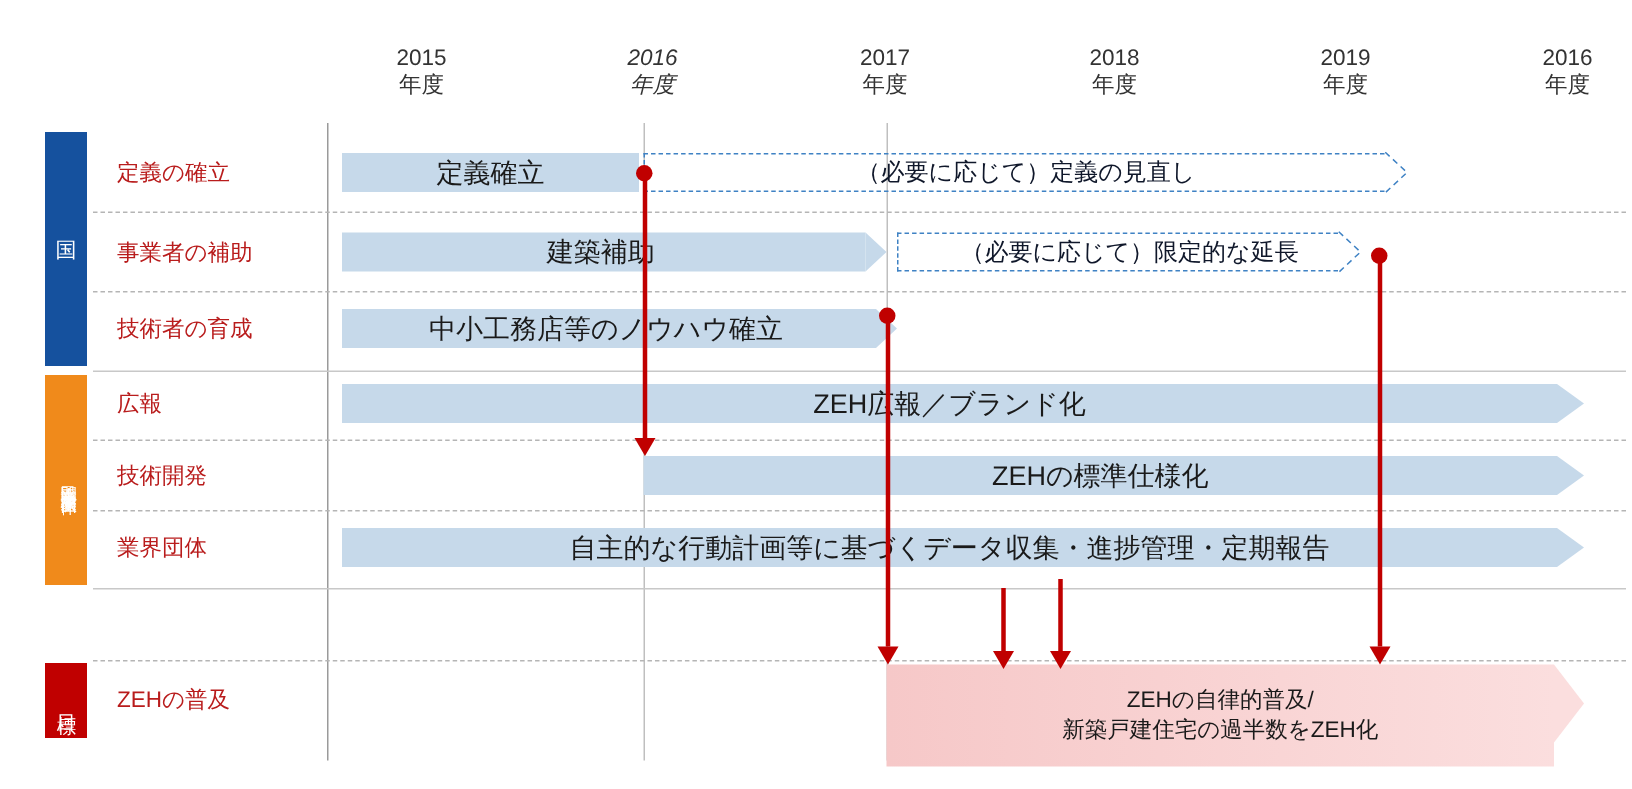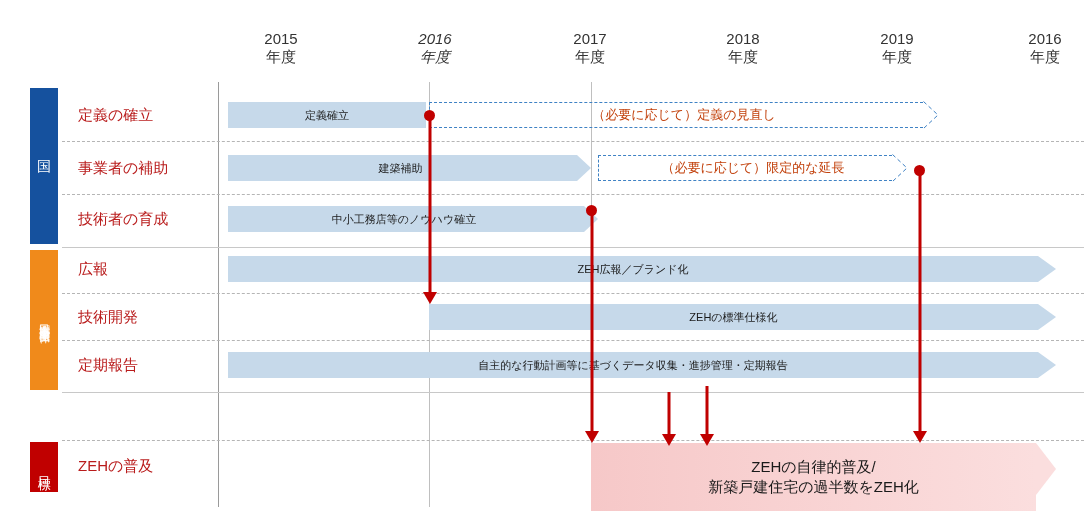--- a/index.html
+++ b/index.html
@@ -94,21 +94,21 @@
     border-top: 13px solid transparent;
     border-bottom: 13px solid transparent;
     border-left: 14px solid #c6d9ea;
   }
   .bar .bar-text {
     position: absolute;
     left: 0; right: 0; top: 0; bottom: 0;
     display: flex;
     align-items: center;
     justify-content: center;
-    font-size: 11px;
+    font-size: 18px;
     color: #1a1a1a;
     white-space: nowrap;
   }
   .bar.plain .bar-body { width: 100%; }
 
   
   .dbar {
     position: absolute;
     height: 26px;
     box-sizing: border-box;
@@ -127,22 +127,22 @@
     right: 0;
     width: 16px;
     height: 28px;
   }
   .dbar .dbar-text {
     position: absolute;
     left: 0; right: 0; top: 0; bottom: 0;
     display: flex;
     align-items: center;
     justify-content: center;
-    font-size: 13px;
-    color: #c2410c;
+    font-size: 16px;
+    color: #0f172a;
     white-space: nowrap;
   }
 
   
   .goalbar {
     position: absolute;
     height: 68px;
   }
   .goalbar .g-body {
     position: absolute;
@@ -258,21 +258,21 @@
   <div class="row-label" style="left:78px; top:208px;">
     <span>技術者の育成</span>
   </div>
   <div class="row-label" style="left:78px; top:258px;">
     <span>広報</span>
   </div>
   <div class="row-label" style="left:78px; top:306px;">
     <span>技術開発</span>
   </div>
   <div class="row-label" style="left:78px; top:354px;">
-    <span>定期報告</span>
+    <span>業界団体</span>
   </div>
   <div class="row-label" style="left:78px; top:455px;">
     <span>ZEHの普及</span>
   </div>
 
   <div class="bar plain" style="left:228px; top:102px; width:198px;">
     <div class="bar-body"></div>
     <div class="bar-text">定義確立</div>
   </div>
   <div class="dbar" style="left:429px; top:102px; width:510px;">

